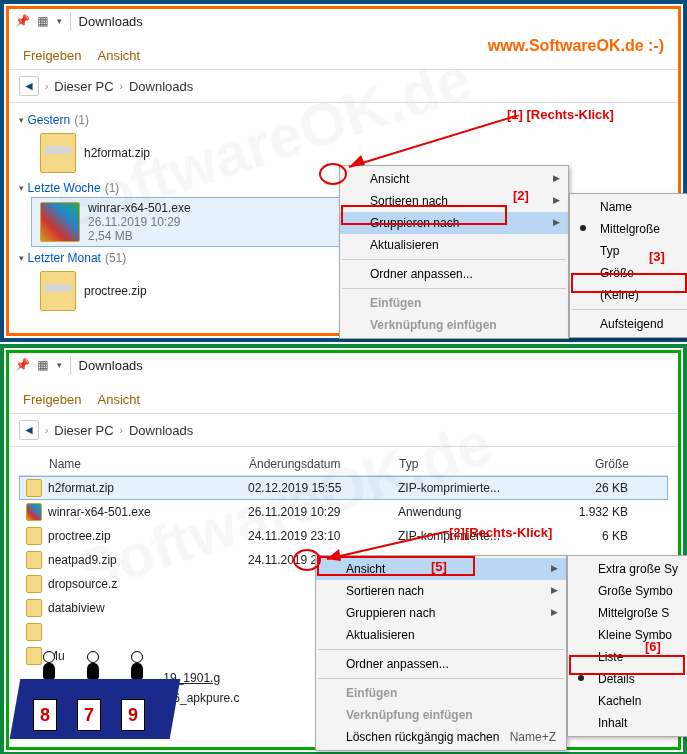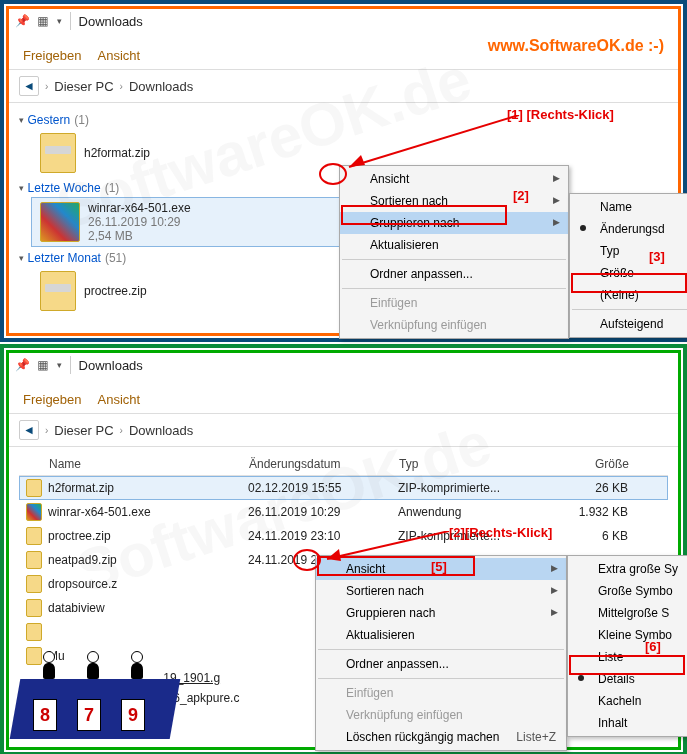--- a/index.html
+++ b/index.html
@@ -47,21 +47,21 @@
 .col-size { width: 90px; text-align: right; }
 
 .details-row { display: flex; align-items: center; font-size: 12px; color: #222; padding: 2px 0 2px 6px; border: 1px solid transparent; }
 .details-row.sel { border-color: #88b6e2; background: #e6f1fb; }
 .small-icon { width: 16px; height: 18px; margin-right: 6px; background: #f6d988; border: 1px solid #cfa92a; border-radius: 2px; flex-shrink: 0; }
 .small-icon.winrar { background: linear-gradient(45deg,#d92,#c33,#28c,#2a6); }
 
 .ctx-menu { position: absolute; background: #f4f4f4; border: 1px solid #aaa; box-shadow: 2px 2px 4px rgba(0,0,0,.25); font-size: 12px; z-index: 10; min-width: 210px; padding: 2px 0; }
 .ctx-item { padding: 4px 26px 4px 30px; white-space: nowrap; position: relative; }
 .ctx-item.hl { background: #b9d6f2; }
-.ctx-item.disabled { color: #9a9a9a; }
+.ctx-item.disabled { color: #9a9a9a; font-weight: bold; }
 .ctx-item .arrow { position: absolute; right: 8px; top: 5px; font-size: 9px; color: #555; }
 .ctx-item .shortcut { position: absolute; right: 10px; top: 4px; color: #555; }
 .ctx-item .radio { position: absolute; left: 10px; top: 7px; width: 6px; height: 6px; background: #222; border-radius: 50%; }
 .ctx-sep { height: 1px; background: #ccc; margin: 3px 2px; }
 
 .redbox { border: 2px solid #e60000; position: absolute; pointer-events: none; z-index: 20; }
 .anno { position: absolute; color: #e60000; font-weight: bold; font-size: 13px; z-index: 25; pointer-events: none; white-space: nowrap; }
 .red-circle { position: absolute; width: 28px; height: 22px; border: 2px solid #e60000; border-radius: 50%; z-index: 25; pointer-events: none; }
 .red-arrow { position: absolute; z-index: 24; pointer-events: none; }
 
@@ -152,21 +152,21 @@
         <div class="ctx-item">Aktualisieren</div>
         <div class="ctx-sep"></div>
         <div class="ctx-item">Ordner anpassen...</div>
         <div class="ctx-sep"></div>
         <div class="ctx-item disabled">Einfügen</div>
         <div class="ctx-item disabled">Verknüpfung einfügen</div>
       </div>
 
       <div class="ctx-menu" style="top:90px; left:560px; width:120px;">
         <div class="ctx-item">Name</div>
-        <div class="ctx-item"><span class="radio"></span><span>Änderungsd</span></div>
+        <div class="ctx-item"><span class="radio"></span><span>Mittelgroße</span></div>
         <div class="ctx-item">Typ</div>
         <div class="ctx-item">Größe</div>
         <div class="ctx-item">(Keine)</div>
         <div class="ctx-sep"></div>
         <div class="ctx-item">Aufsteigend</div>
       </div>
 
       <div class="red-circle" style="top:60px; left:310px;"></div>
       <svg class="red-arrow" style="top:12px; left:330px;" width="190" height="60">
           <line x1="180" y1="0" x2="10" y2="52" stroke="#e60000" stroke-width="2"></line>
@@ -285,21 +285,21 @@
       <div class="ctx-menu" style="top:108px; left:306px; width:252px;">
         <div class="ctx-item hl"><span>Ansicht</span><span class="arrow">▶</span></div>
         <div class="ctx-item"><span>Sortieren nach</span><span class="arrow">▶</span></div>
         <div class="ctx-item"><span>Gruppieren nach</span><span class="arrow">▶</span></div>
         <div class="ctx-item">Aktualisieren</div>
         <div class="ctx-sep"></div>
         <div class="ctx-item">Ordner anpassen...</div>
         <div class="ctx-sep"></div>
         <div class="ctx-item disabled">Einfügen</div>
         <div class="ctx-item disabled">Verknüpfung einfügen</div>
-        <div class="ctx-item"><span>Löschen rückgängig machen</span><span class="shortcut">Liste+Z</span></div>
+        <div class="ctx-item"><span>Löschen rückgängig machen</span><span class="shortcut">Name+Z</span></div>
       </div>
 
       <div class="ctx-menu" style="top:108px; left:558px; width:120px;">
         <div class="ctx-item">Extra große Sy</div>
         <div class="ctx-item">Große Symbo</div>
         <div class="ctx-item">Mittelgroße S</div>
         <div class="ctx-item">Kleine Symbo</div>
         <div class="ctx-item">Liste</div>
         <div class="ctx-item"><span class="radio"></span><span>Details</span></div>
         <div class="ctx-item">Kacheln</div>

